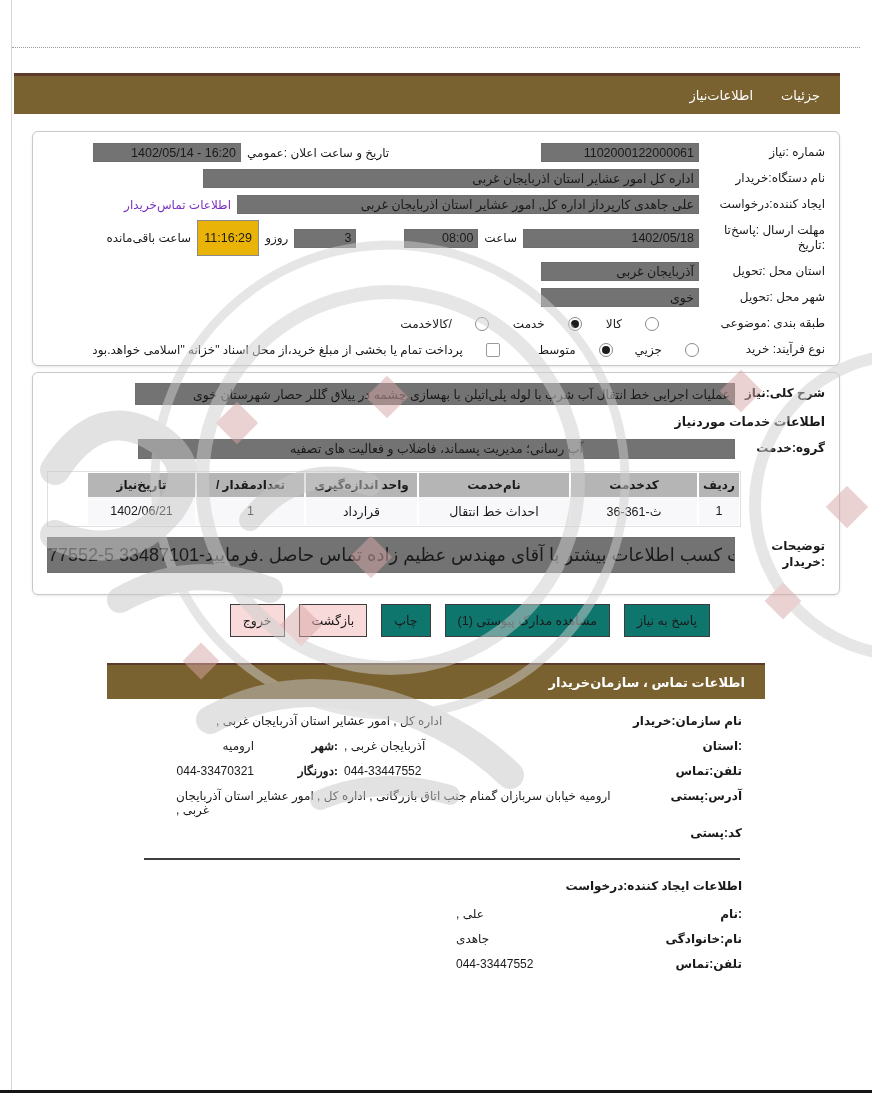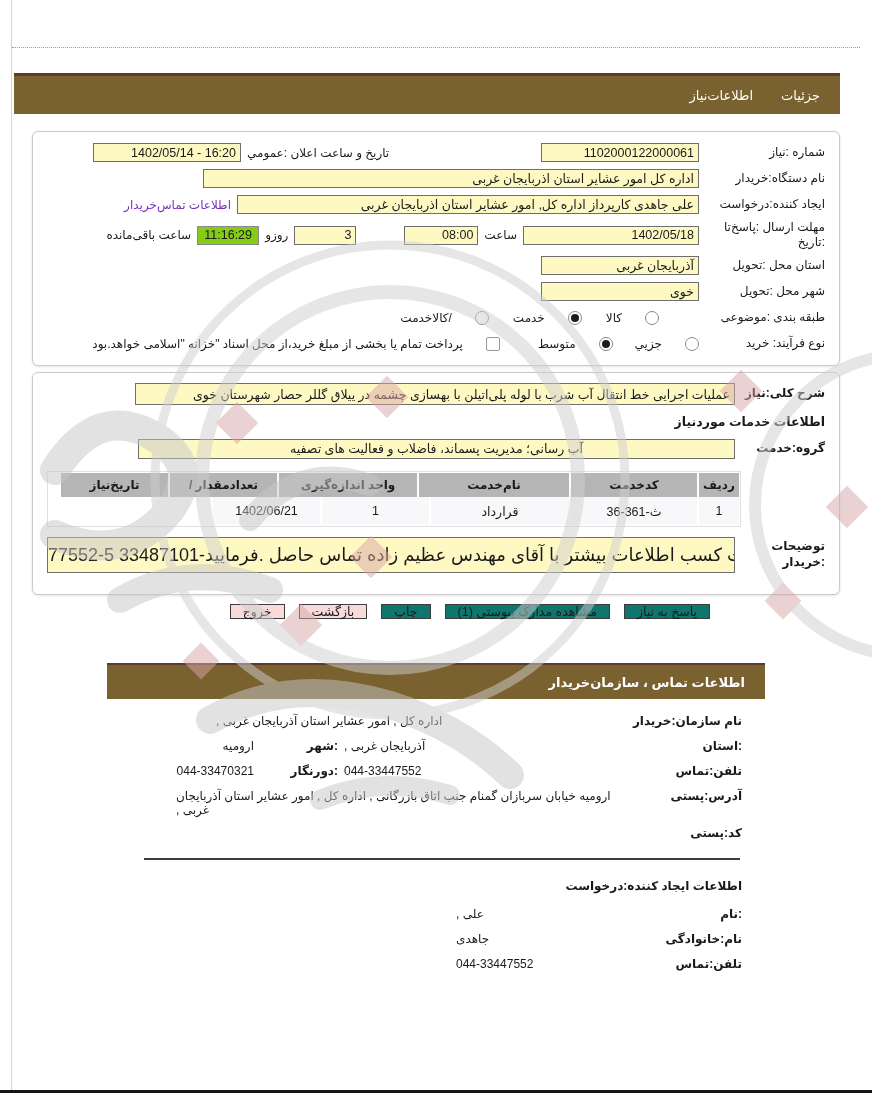--- a/index.html
+++ b/index.html
@@ -31,64 +31,64 @@
     box-shadow:0 1px 3px rgba(0,0,0,.10);
     padding:10px 14px;box-sizing:border-box;z-index:2;
   }
   #box1{top:131px;height:235px;}
   #box2{top:372px;height:223px;}
 
   .frow{display:flex;align-items:center;margin-bottom:5px;min-height:21px;column-gap:6px;font-size:12px;}
   .flabel{width:120px;flex-shrink:0;line-height:1.25;}
   .blabel{width:84px;flex-shrink:0;font-weight:bold;line-height:1.3;}
   .inp{
-    border:1px solid #6e6e6e;background:#fef9c3;height:19px;box-sizing:border-box;
+    border:1px solid #6e6e6e;background:#737373;height:19px;box-sizing:border-box;
     font-size:12.5px;display:flex;align-items:center;padding:0 4px;
     white-space:nowrap;overflow:hidden;
   }
   .ltr{direction:ltr;justify-content:flex-end;}
-  .hl{background:#84cc16;border:1px solid #8a8a8a;height:19px;box-sizing:border-box;
-      display:flex;align-items:center;justify-content:center;font-size:12.5px;padding:0 6px;}
+  .hl{background:#eab308;border:1px solid #8a8a8a;height:19px;box-sizing:border-box;
+      display:flex;align-items:center;justify-content:center;font-size:12.5px;padding:17px 6px;}
   .spacer{flex:1;}
   .link{color:#7b2fbf;font-size:12px;cursor:pointer;white-space:nowrap;}
 
   .radio{width:12px;height:12px;border:1px solid #8a8a8a;border-radius:50%;background:#fff;
          position:relative;flex-shrink:0;display:inline-block;}
   .radio.checked::after{content:"";position:absolute;inset:2px;background:#1c1c1c;border-radius:50%;}
   .cbox{width:12px;height:12px;border:1px solid #9a9a9a;border-radius:2px;background:#fff;flex-shrink:0;}
   .opt{display:flex;align-items:center;gap:23px;}
 
   .heading{font-weight:bold;font-size:12.5px;margin:9px 0 9px;}
 
   .tbl{margin:12px 84px 10px 0;border:1px solid #e0e0e0;background:#fff;padding:1px;width:694px;box-sizing:border-box;}
   .trow{display:flex;column-gap:2px;}
   .tcell{display:flex;align-items:center;justify-content:center;box-sizing:border-box;
          font-size:12px;white-space:nowrap;overflow:hidden;}
   .th .tcell{background:#b5b5b5;font-weight:bold;height:24px;}
   .td .tcell{background:#f8f8fa;height:28px;font-size:12.5px;}
-  .c0{width:40px;}.c1{width:126px;}.c2{width:150px;}.c3{width:138px;}.c4{width:107px;}.c5{width:107px;}
+  .c0{width:40px;}.c1{width:126px;}.c2{width:150px;}.c3{width:111px;}.c4{width:107px;}.c5{width:107px;}
 
   .btnrow{position:absolute;top:604px;right:162px;display:flex;column-gap:14px;direction:rtl;z-index:2;}
-  .btn{height:15px;box-sizing:border-box;border:1px solid #3c3c3c;font-size:12.5px;
+  .btn{height:33px;box-sizing:border-box;border:1px solid #3c3c3c;font-size:12.5px;
        display:flex;align-items:center;justify-content:center;padding:0 12px;cursor:pointer;white-space:nowrap;}
   .btn.green{background:#0f766e;}
   .btn.pink{background:#f9dadb;}
 
   .bar2{
     position:absolute;top:663px;right:107px;left:107px;height:36px;
     background:#7a6130;border-top:2px solid #5e3a2c;
     display:flex;align-items:center;padding-right:20px;box-sizing:border-box;
     color:#fff;font-weight:bold;font-size:13px;z-index:2;
   }
 
   .contact{position:absolute;top:714px;right:130px;width:614px;font-size:12px;z-index:2;}
   .crow{display:flex;align-items:flex-start;margin-bottom:9px;min-height:16px;}
   .clabel{width:112px;flex-shrink:0;font-weight:bold;}
   .cval{width:292px;text-align:left;padding-left:6px;box-sizing:border-box;}
-  .clabel2{width:84px;flex-shrink:0;font-weight:bold;}
+  .clabel2{width:84px;flex-shrink:0;font-weight:bold;font-family:Liberation Serif, serif;}
   .cval2{width:126px;text-align:right;}
   .sep{border:none;border-top:2px solid #3d3d3d;margin:16px 2px 0 2px;width:596px;}
   .cheading{font-weight:bold;font-size:12px;margin:19px 0 14px;}
   .crow.small .cval{width:180px;}
 </style>
 </head>
 <body>
 
 <div class="page">
 
@@ -217,20 +217,21 @@
         <div class="tcell c0">ردیف</div>
         <div class="tcell c1">کدخدمت</div>
         <div class="tcell c2">نام‌خدمت</div>
         <div class="tcell c3">واحد اندازه‌گیری</div>
         <div class="tcell c4">تعدادمقدار /</div>
         <div class="tcell c5">تاریخ‌نیاز</div>
       </div>
       <div class="trow td">
         <div class="tcell c0">1</div>
         <div class="tcell c1">ث-361-36</div>
+        <div class="tcell c2">احداث خط انتقال</div>
         <div class="tcell c3">قرارداد</div>
         <div class="tcell c4">1</div>
         <div class="tcell c5">1402/06/21</div>
       </div>
     </div>
 
     <div class="frow">
       <div class="blabel">
         <div>توضیحات</div>
         <div>:خریدار</div>

